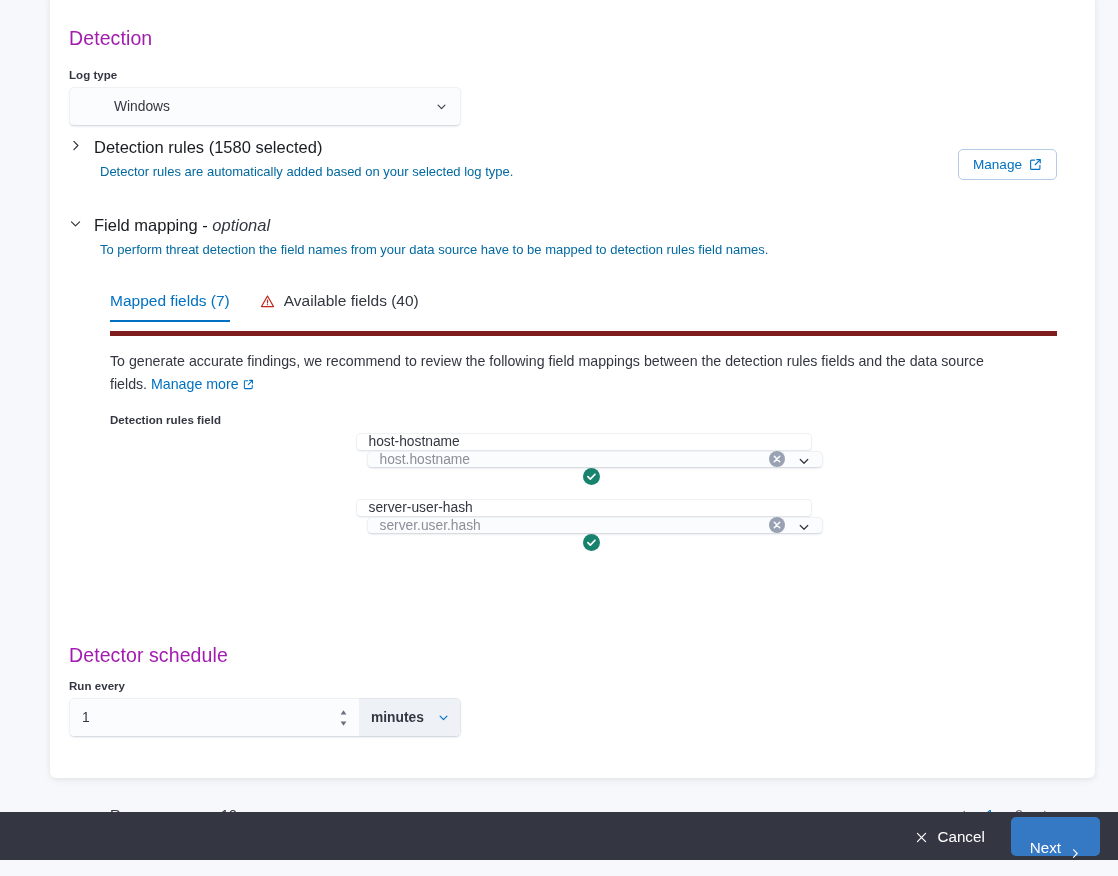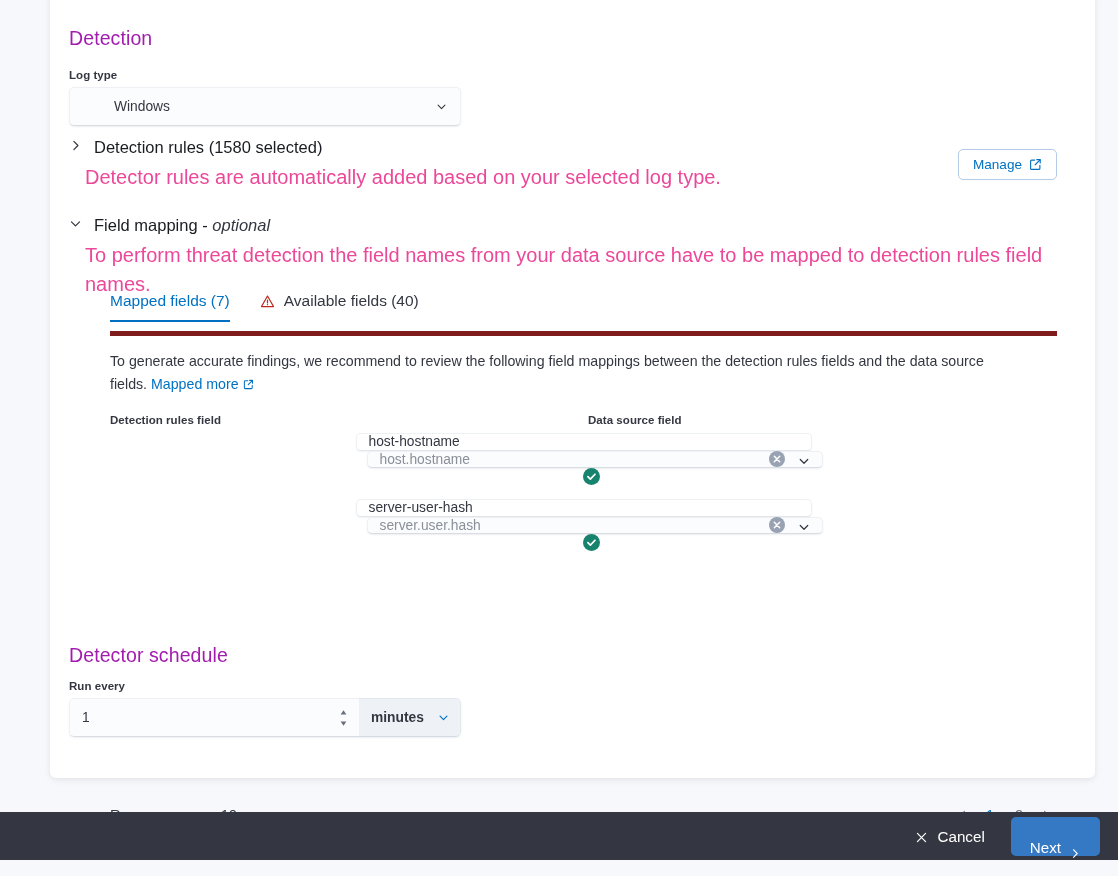--- a/index.html
+++ b/index.html
@@ -119,24 +119,24 @@
   .acc-title {
     font-size: 16.5px;
     color: #1a1c21;
     font-weight: 400;
   }
   .acc-title .opt {
     font-style: italic;
     color: #343741;
   }
   .acc-sub {
-    margin-left: 16px;
+    margin-left: 31px;
     margin-top: 6px;
-    font-size: 20px;
-    color: #ec4899;
+    font-size: 13px;
+    color: #0369a1;
     line-height: 1.45;
   }
 
   
   .btn-manage {
     position: absolute;
     right: 19px;
     top: 11px;
     height: 31px;
     padding: 10px 14px;
@@ -507,31 +507,30 @@
                 <path d="M8 6.4v3.1" stroke-linecap="round"></path>
                 <path d="M8 11.3v0.1" stroke-linecap="round"></path>
               </svg>
             </span>
             <span>Available fields (40)</span>
           </div>
         </div>
 
         <div class="map-intro">
           <span>To generate accurate findings, we recommend to review the following field mappings between the detection rules fields and the data source fields.</span>
-          <a class="link">Mapped more</a><span class="link-ext"><svg viewBox="0 0 16 16" width="11" height="11" fill="none" stroke="#0071c2" stroke-width="1.5" stroke-linecap="round" stroke-linejoin="round">
+          <a class="link">Manage more</a><span class="link-ext"><svg viewBox="0 0 16 16" width="11" height="11" fill="none" stroke="#0071c2" stroke-width="1.5" stroke-linecap="round" stroke-linejoin="round">
                 <path d="M7 2.6H3.2A1.2 1.2 0 0 0 2 3.8v9A1.2 1.2 0 0 0 3.2 14h9a1.2 1.2 0 0 0 1.2-1.2V9"></path>
                 <path d="M9.6 2h4.2v4.2"></path>
                 <path d="M13.6 2.3L7.6 8.3"></path>
               </svg></span>
         </div>
 
         <div class="map-table">
           <div class="map-head">
             <div class="col1 form-label">Detection rules field</div>
-            <div class="col2 form-label">Data source field</div>
           </div>
 
           <div class="map-row">
             <input class="input-plain" type="text" readonly="" value="host-hostname" style="">
             <div class="combo">
               <span class="combo-val">host.hostname</span>
               <span class="clear-btn">
                 <svg viewBox="0 0 16 16" width="16" height="16">
                     <circle cx="8" cy="8" r="8" fill="#98a2b3"></circle>
                     <path d="M5.3 5.3l5.4 5.4M10.7 5.3l-5.4 5.4" stroke="#ffffff" stroke-width="1.5" stroke-linecap="round"></path>

